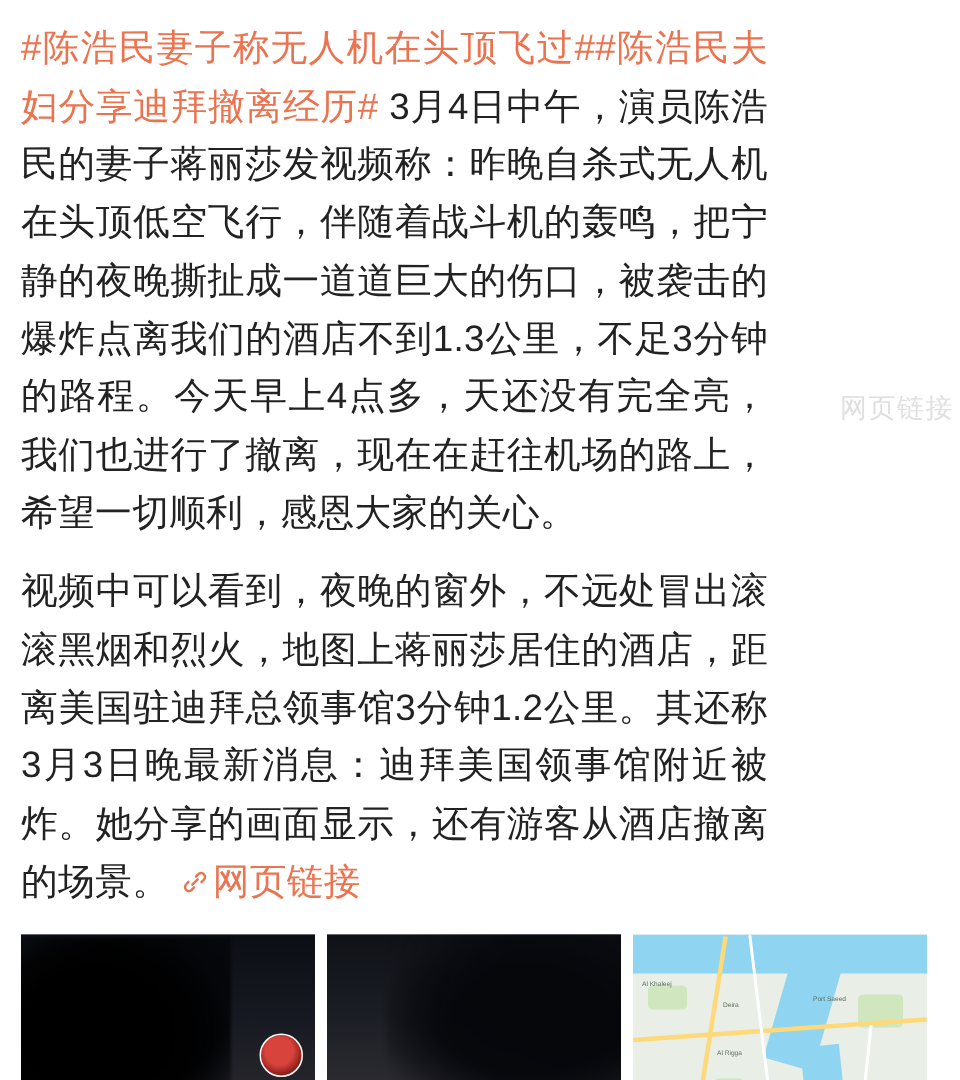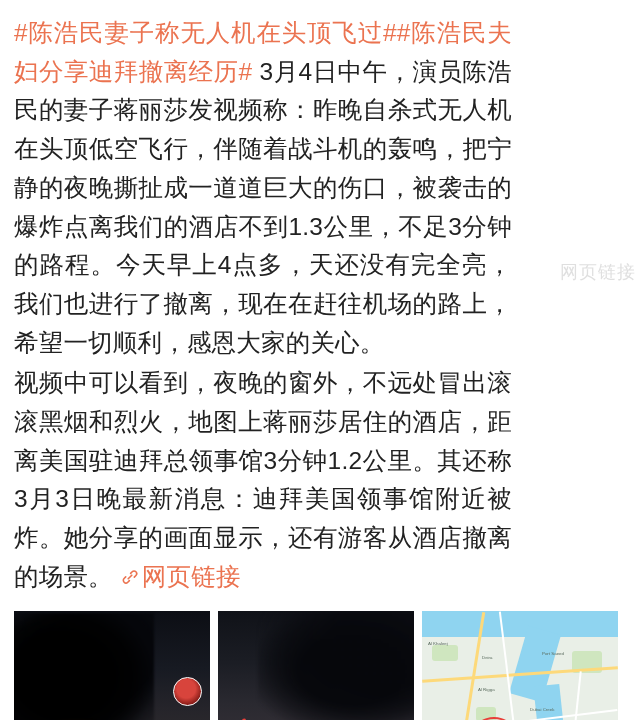--- a/index.html
+++ b/index.html
@@ -26,21 +26,21 @@
     text-align: justify;
     word-break: break-all;
   }
   .hashtag {
     color: #eb7350;
   }
   .para {
     margin: 0;
   }
   .para + .para {
-    margin-top: 2px;
+    margin-top: 14px;
   }
   .link-wrap {
     white-space: nowrap;
   }
   .link-icon {
     display: inline-block;
     vertical-align: -2px;
     width: 20px;
     height: 20px;
     margin-right: 2px;

